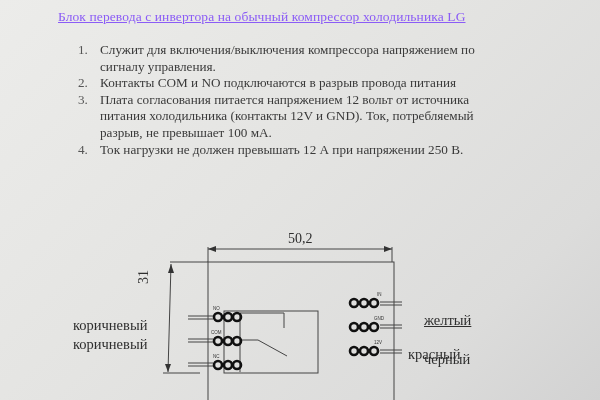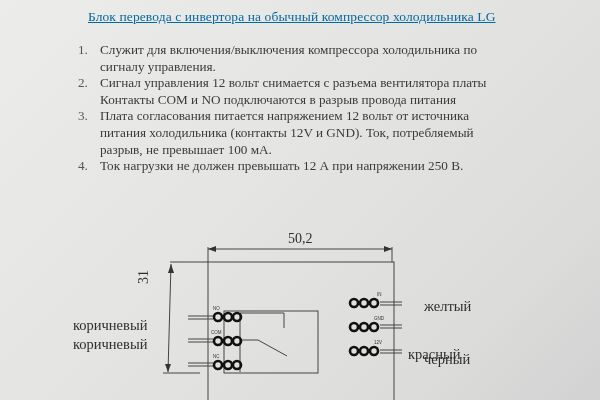--- a/index.html
+++ b/index.html
@@ -4,44 +4,43 @@
 <style>
   html, body { margin:0; padding:0; }
   body {
     width:600px; height:400px; overflow:hidden; position:relative;
     background: linear-gradient(135deg, #ececea 0%, #e4e4e2 45%, #dcdcdb 80%, #d2d2d2 100%);
     font-family: "Liberation Serif", "DejaVu Serif", serif;
     color:#2a2a2a;
   }
   .title {
     position:absolute; left:58px; top:9px; font-size:13.5px;
-    text-decoration: underline; color:#0369a1; letter-spacing:0.1px;margin-left:30px;
+    text-decoration: underline; color:#8b5cf6; letter-spacing:0.1px;
   }
   .list { position:absolute; left:78px; top:42px; width:480px; font-size:13.2px; line-height:16.6px; color:#3a3a3a; }
   .item { position:relative; padding-left:22px; }
   .num { position:absolute; left:0; top:0; color:#555; }
   .line { display:block; white-space:nowrap; }
   .diagram { position:absolute; left:0; top:0; width:600px; height:400px; }
   .label { position:absolute; font-size:14.5px; color:#2e2e2e; white-space:nowrap; }
   .dim { position:absolute; font-size:14px; color:#2e2e2e; }
 </style>
 </head>
 <body>
 
 <div class="title">Блок перевода с инвертора на обычный компрессор холодильника LG</div>
 
 <div class="list">
   <div class="item">
     <span class="num">1.</span>
-    <span class="line">Служит для включения/выключения компрессора холодильника по</span>
+    <span class="line">Служит для включения/выключения компрессора напряжением по</span>
     <span class="line">сигналу управления.</span>
   </div>
   <div class="item">
     <span class="num">2.</span>
-    <span class="line">Сигнал управления 12 вольт снимается  с разъема вентилятора платы</span>
     <span class="line">Контакты COM и NO подключаются в разрыв провода питания</span>
   </div>
   <div class="item">
     <span class="num">3.</span>
     <span class="line">Плата согласования питается  напряжением  12 вольт от источника</span>
     <span class="line">питания холодильника (контакты 12V и GND). Ток, потребляемый</span>
     <span class="line">разрыв, не превышает 100 мА.</span>
   </div>
   <div class="item">
     <span class="num">4.</span>
@@ -116,15 +115,15 @@
     <text x="374" y="320">GND</text>
     <text x="374" y="344">12V</text>
   </g>
 </svg>
 
 <div class="dim" style="left:288px;top:231px;">50,2</div>
 <div class="dim" style="left:136px;top:284px;transform:rotate(-90deg);transform-origin:left top;">31</div>
 
 <div class="label" style="left:73px;top:317px;">коричневый</div>
 <div class="label" style="left:73px;top:336px;">коричневый</div>
-<div class="label" style="left:424px;top:298px;">желтый</div>
+<div class="label" style="left:424px;top:312px;text-decoration:underline;">желтый</div>
 <div class="label" style="left:424px;top:319px;margin-top:32px;">черный</div>
 <div class="label" style="left:408px;top:346px;">красный</div>
 
 </body></html>

